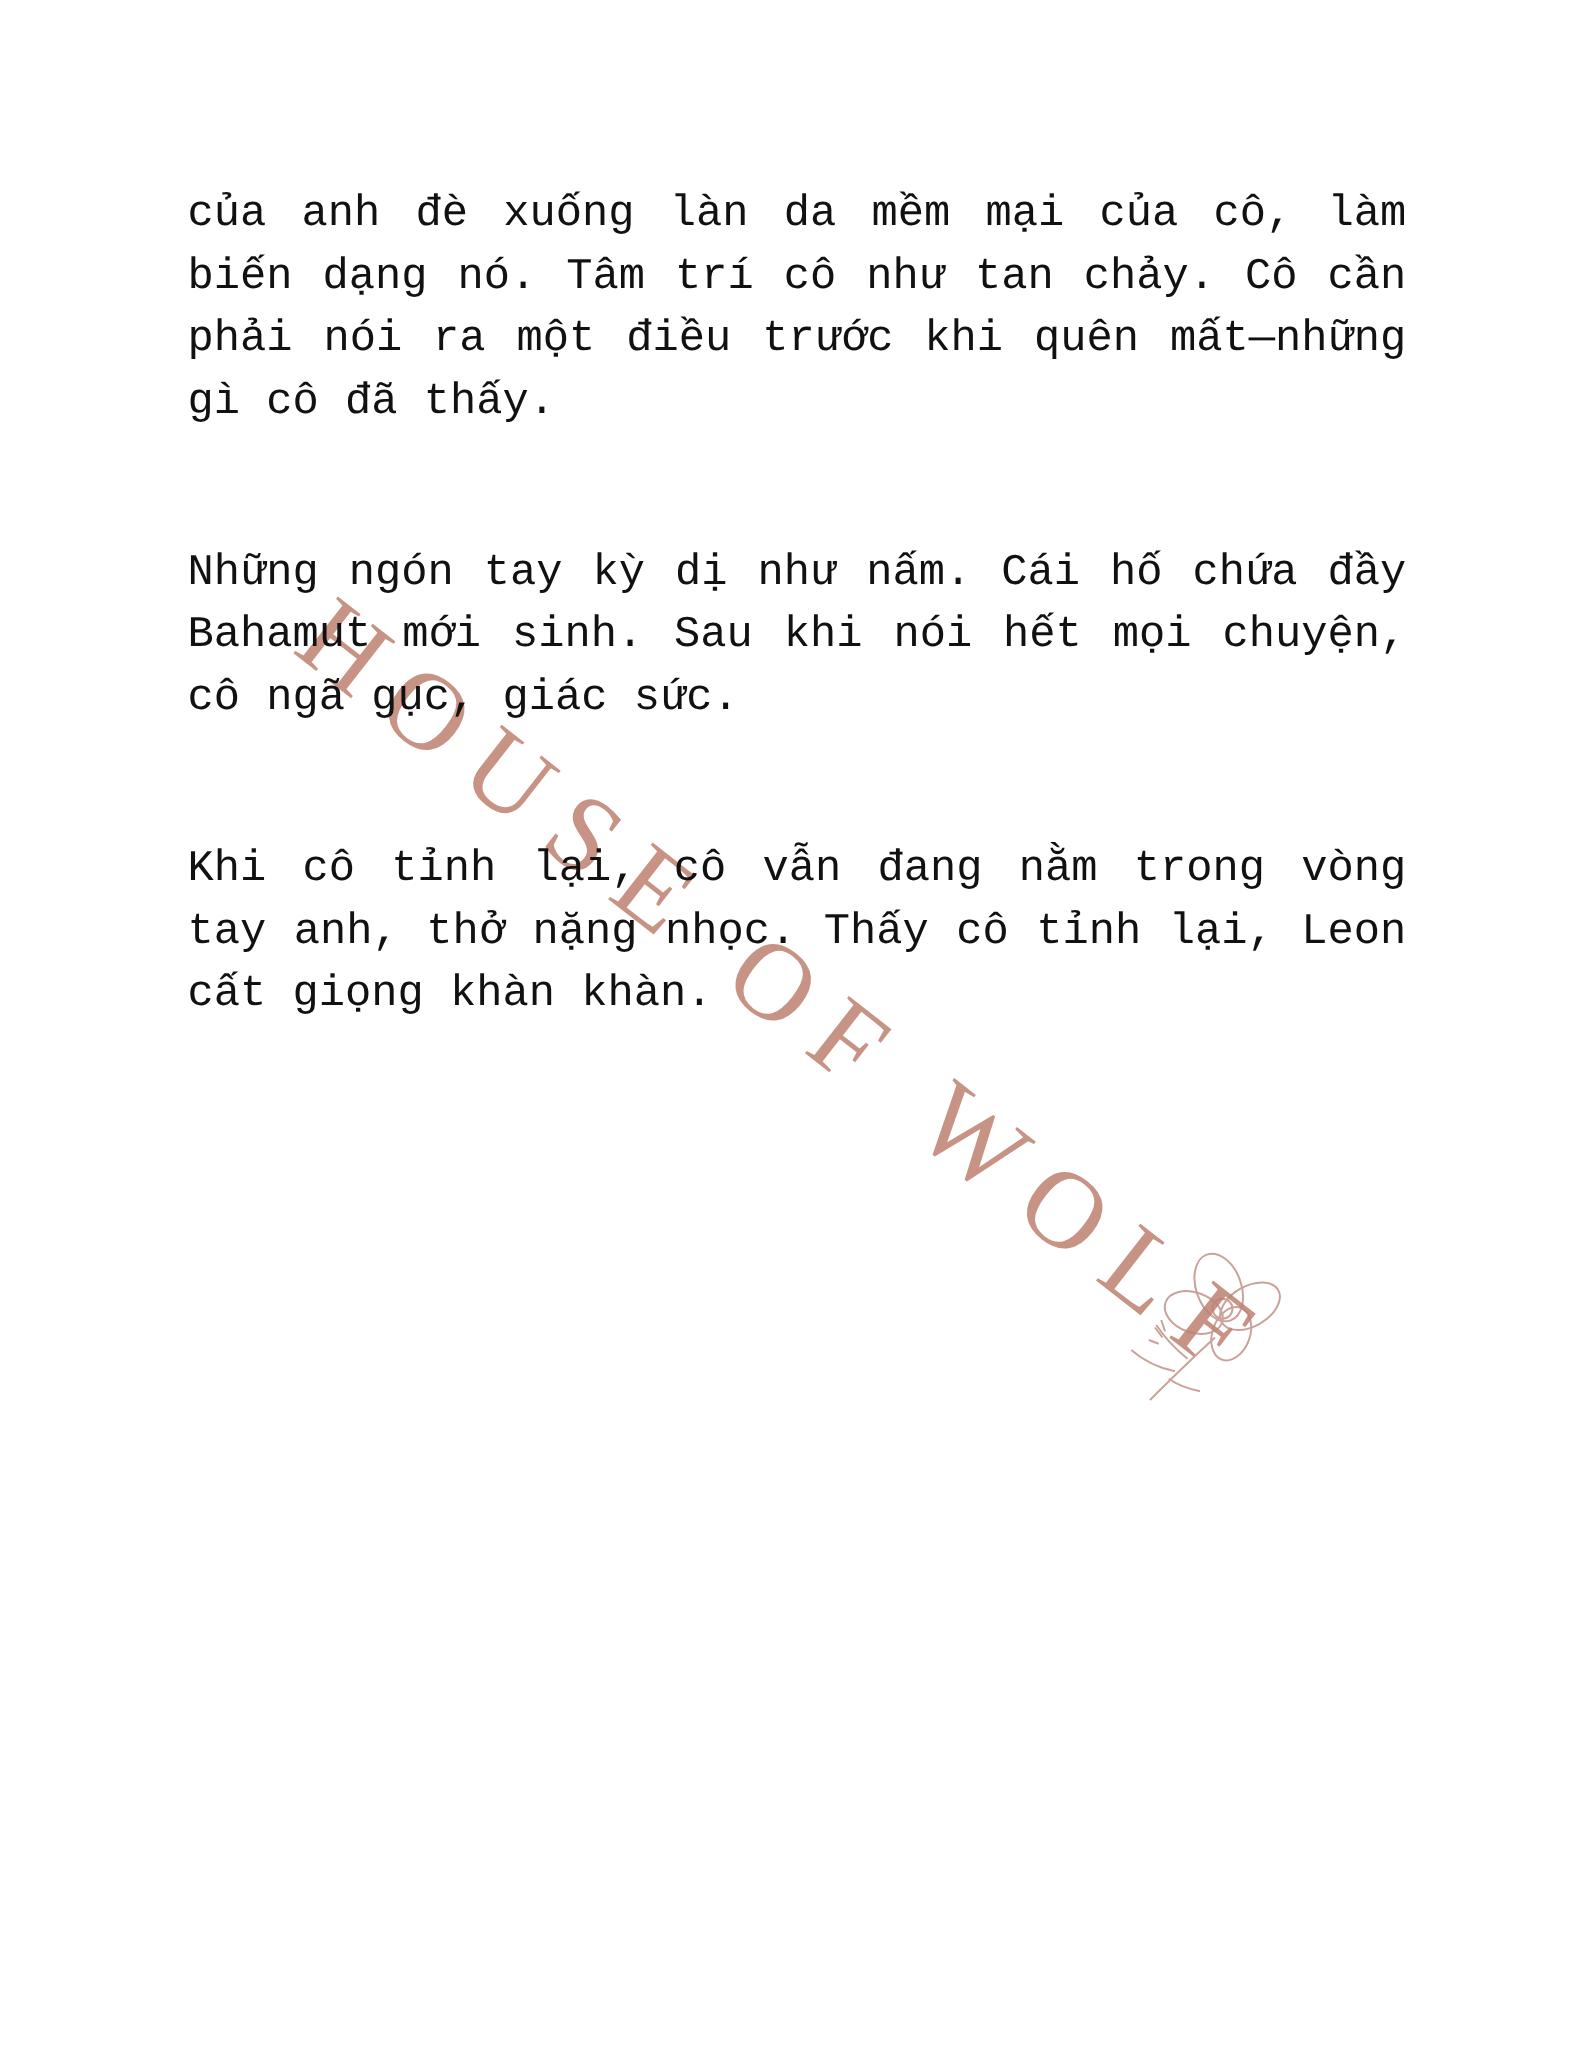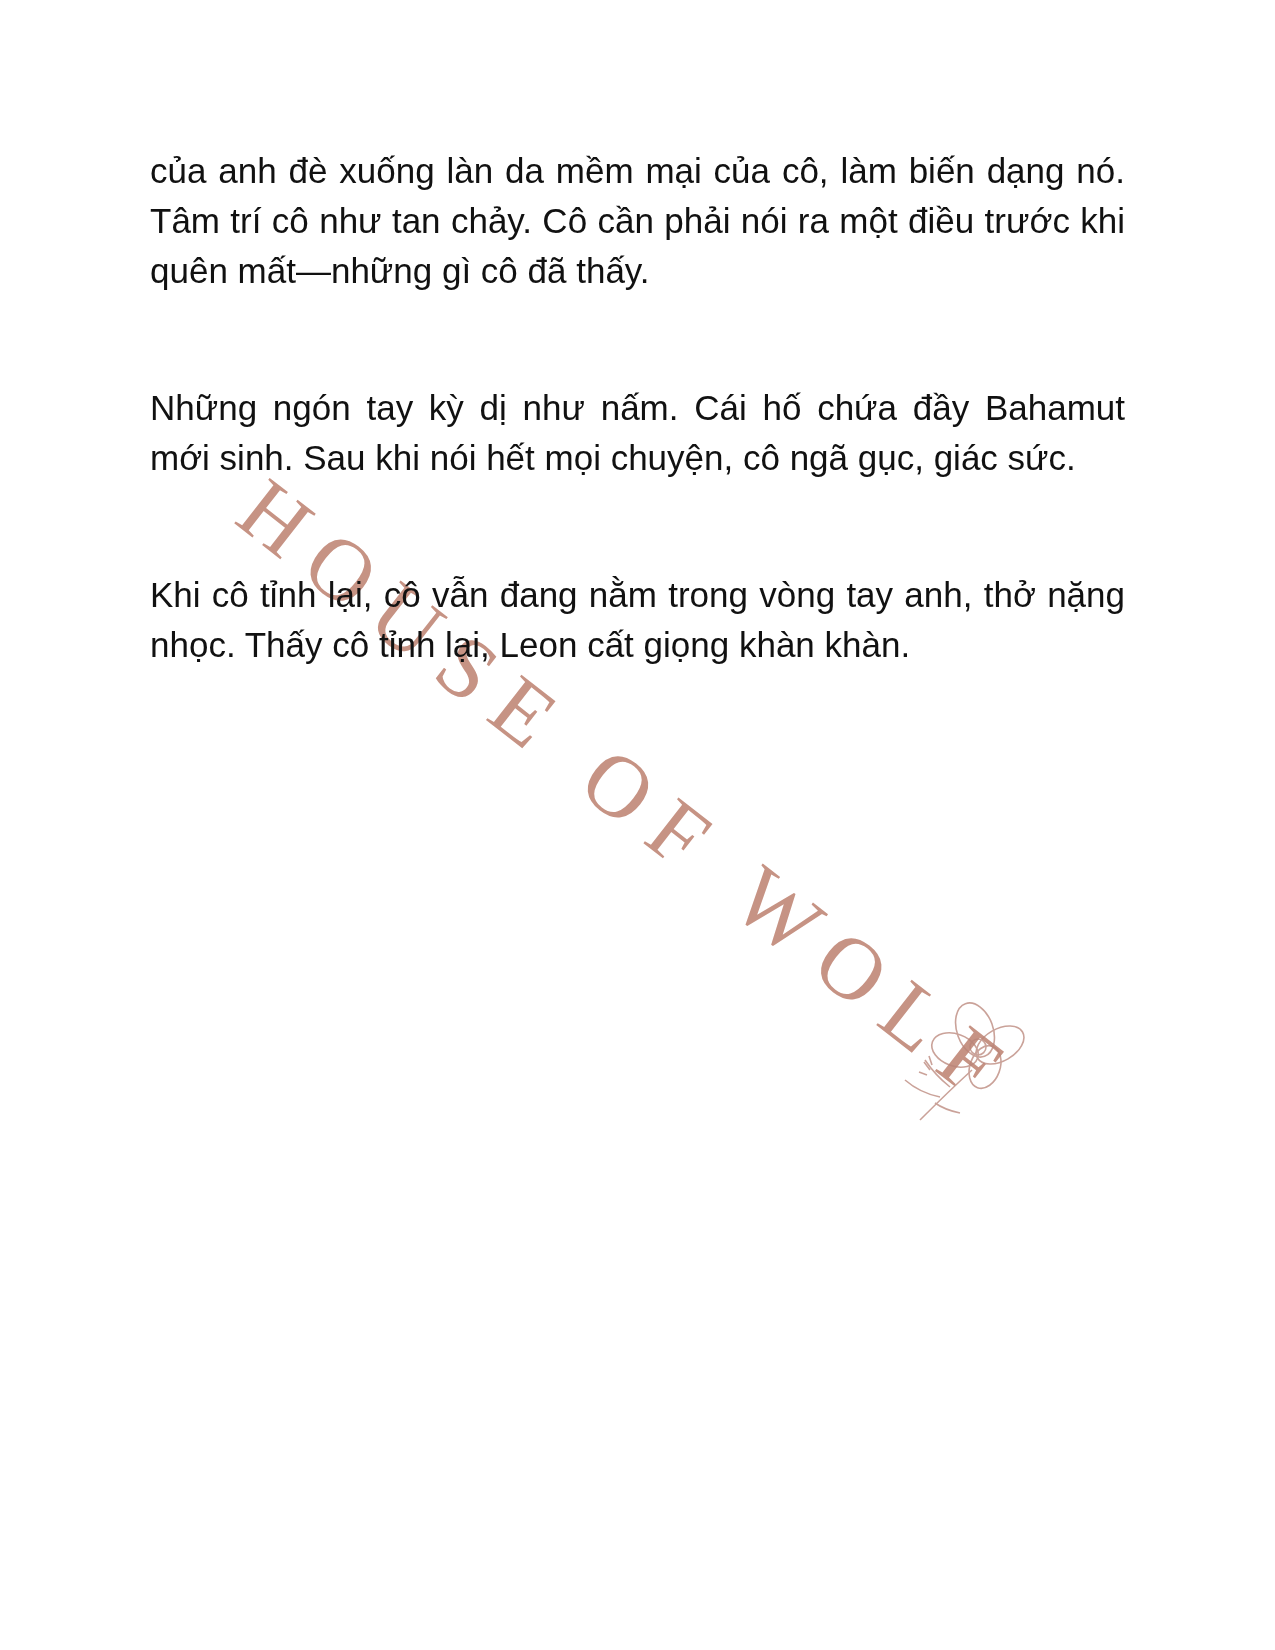--- a/index.html
+++ b/index.html
@@ -3,21 +3,21 @@
 <meta charset="utf-8">
 <style>
   html, body { margin: 0; padding: 0; background: #ffffff; }
   body { width: 1275px; height: 1650px; position: relative; overflow: hidden; }
   .page {
     position: absolute; left: 0; top: 0; width: 1275px; height: 1650px;
     background: #ffffff;
   }
   .text-block {
     position: absolute; left: 150px; top: 146px; width: 975px;
-    font-family: Liberation Sans, sans-serif;
+    font-family: Liberation Mono, monospace;
     font-size: 35px; line-height: 50px; color: #111111;
     z-index: 2;
   }
   .para {
     margin: 0 0 87px 0;
     text-align: justify;
     text-align-last: left;
   }
   .watermark {
     position: absolute; left: 0; top: 0; width: 1275px; height: 1650px;

